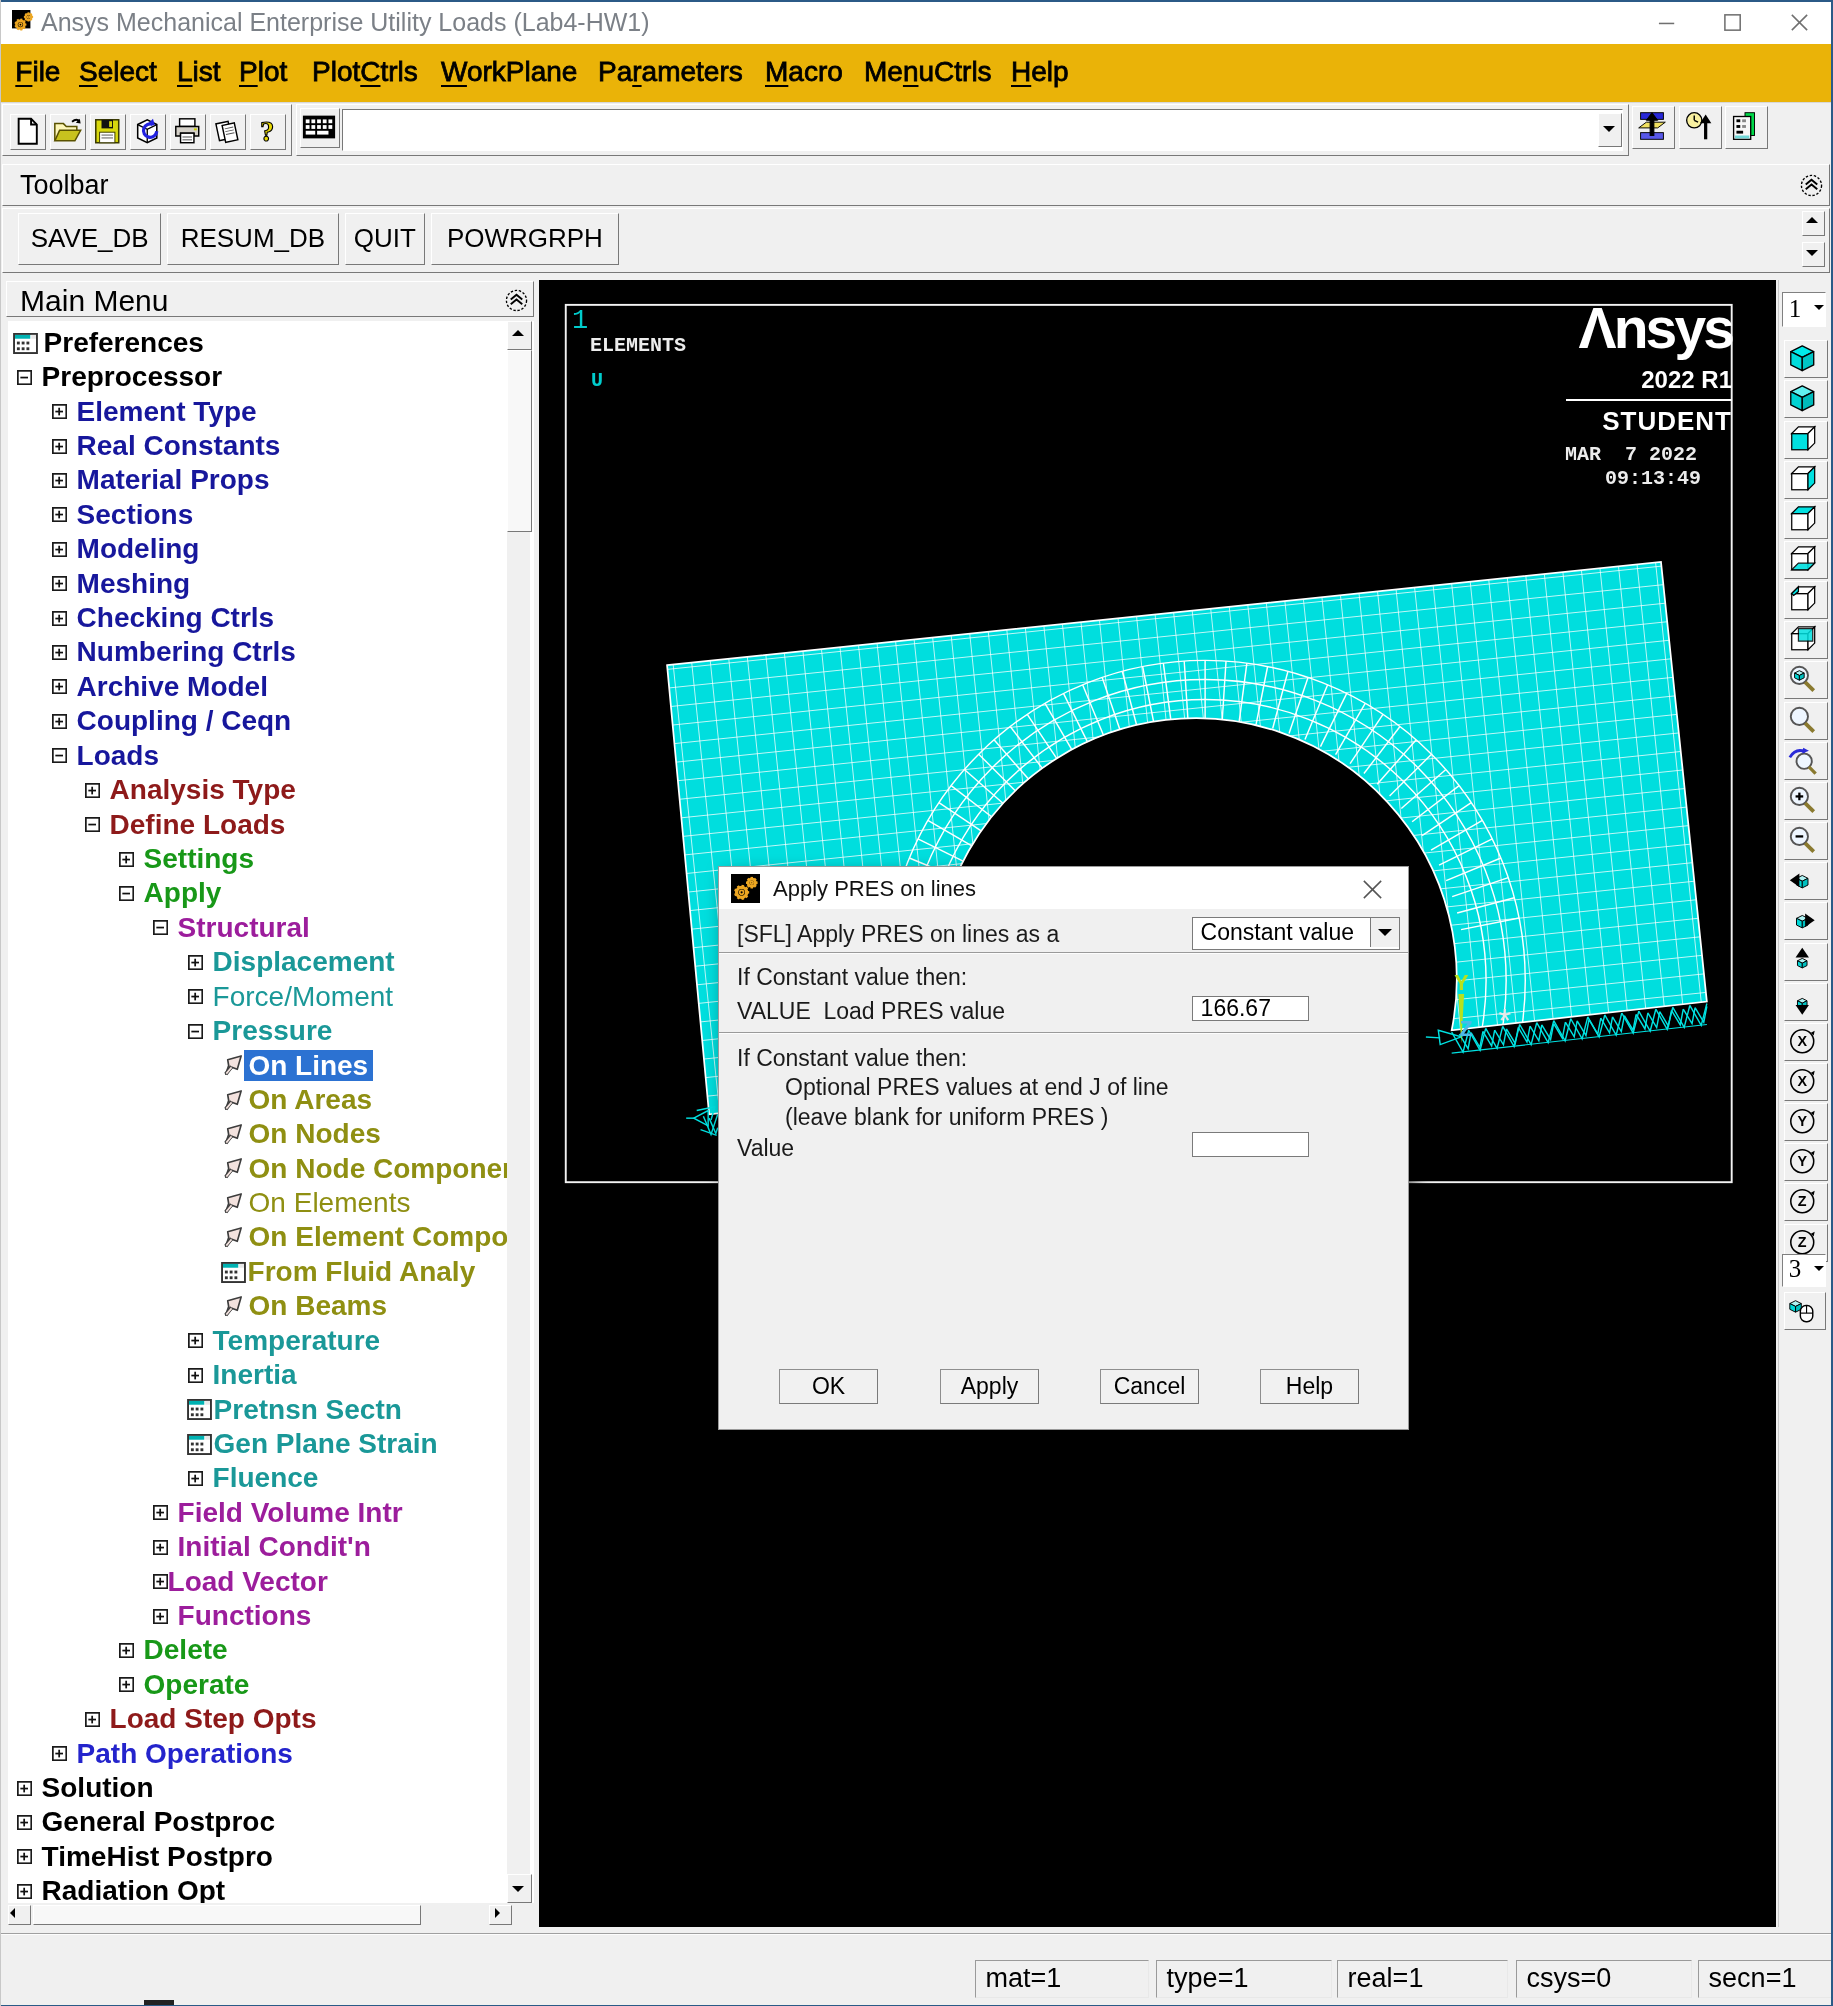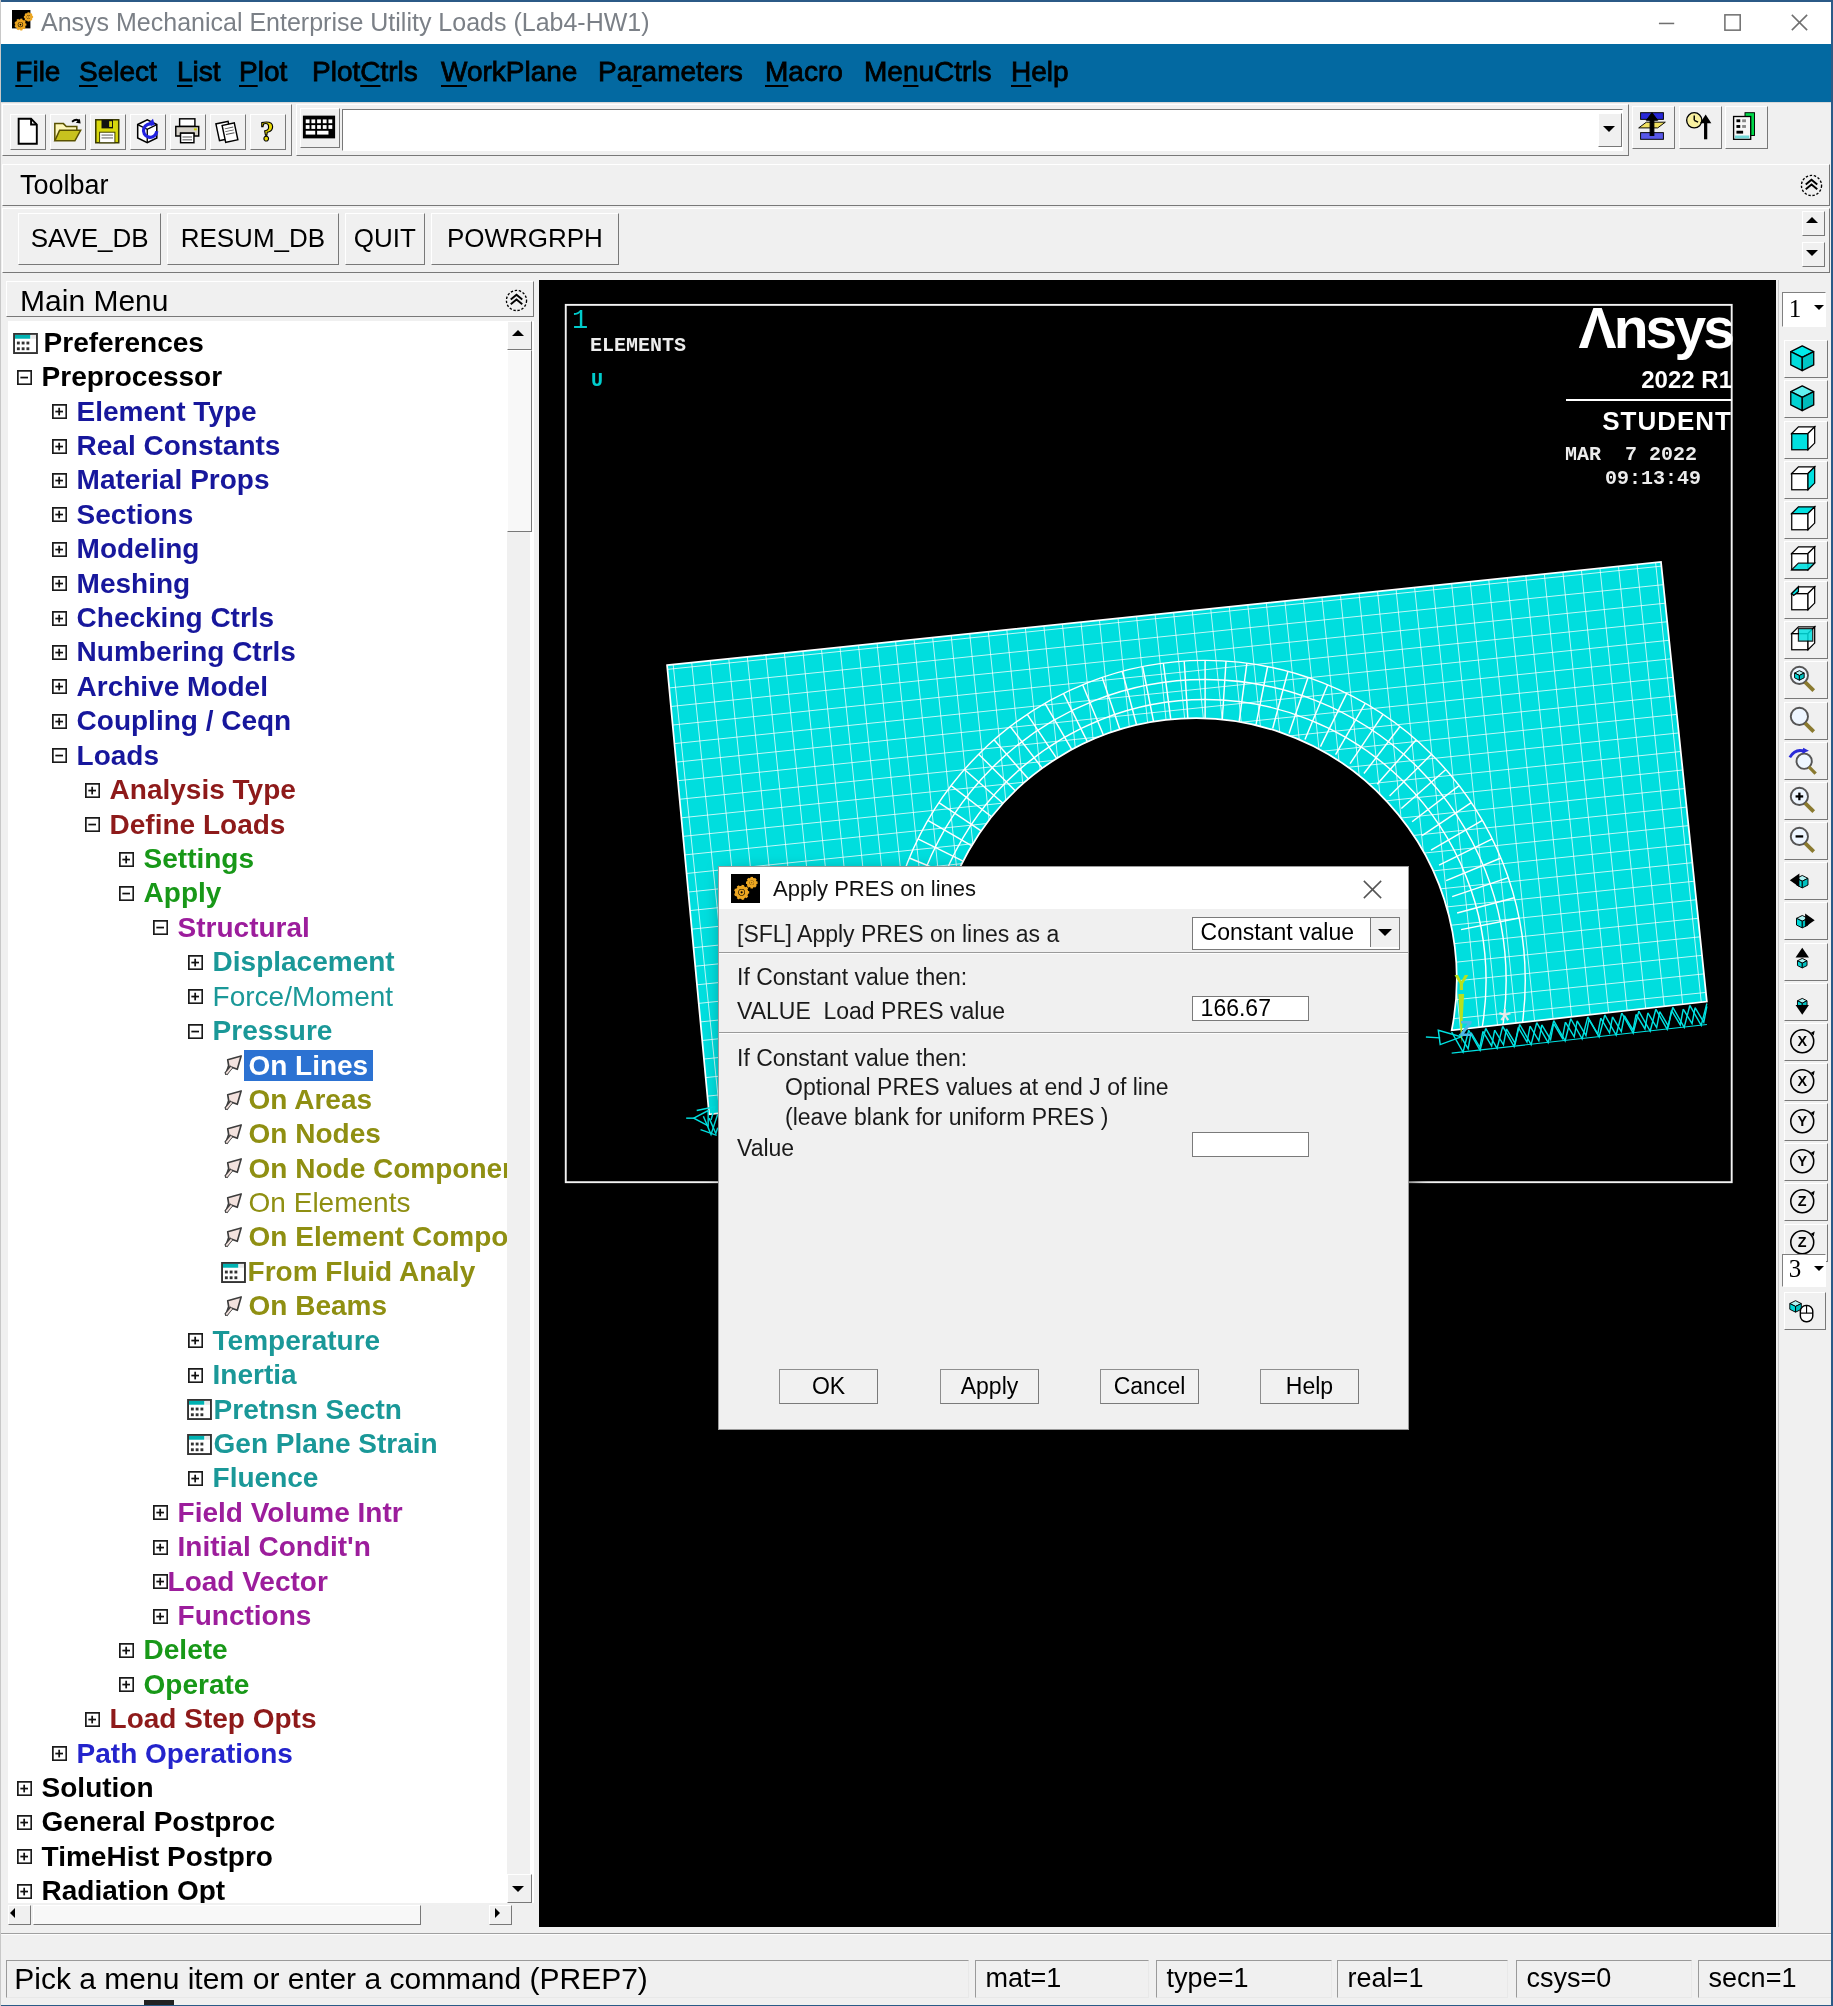--- a/index.html
+++ b/index.html
@@ -2,21 +2,21 @@
 <html><head><meta charset="utf-8"><style>
 * { margin:0; padding:0; box-sizing:border-box; }
 html,body { width:1833px; height:2006px; overflow:hidden; background:#f0f0f0;
   font-family:"Liberation Sans",sans-serif; -webkit-font-smoothing:antialiased; }
 #win { position:absolute; left:0; top:0; width:1833px; height:2006px; background:#f0f0f0; }
 .winborder { position:absolute; background:#2b5a87; z-index:50; }
 .raised { border:1.9px solid; border-color:#ffffff #787878 #787878 #ffffff; background:#f0f0f0; }
 .sunken { border:1.9px solid; border-color:#787878 #ffffff #ffffff #787878; }
 #titlebar { position:absolute; left:0; top:0; width:100%; height:44px; background:#fff; }
 #titletxt { position:absolute; left:41px; top:7.6px; font-size:25px; color:#7b8087; }
-#menubar { position:absolute; left:0; top:44px; width:100%; height:59px; background:#0369a1; border-bottom:1.9px solid #d8d8d8; }
+#menubar { position:absolute; left:0; top:44px; width:100%; height:59px; background:#eab308; border-bottom:1.9px solid #d8d8d8; }
 .mitem { position:absolute; top:11.5px; font-size:28px; font-weight:400; color:#000; -webkit-text-stroke:0.8px #000; }
 .mitem u { text-decoration-thickness:2.4px; text-underline-offset:3.8px; }
 #toolrow { position:absolute; left:0; top:103px; width:100%; height:59px; }
 .tbtn { position:absolute; width:36px; height:36px; border:1.9px solid; border-color:#ffffff #787878 #787878 #ffffff; background:#f0f0f0; }
 .tbtn svg { position:absolute; left:0px; top:0px; }
 #tbheader { position:absolute; left:1.9px; top:164px; width:1828px; height:42px; }
 #tbbtnrow { position:absolute; left:1.9px; top:208px; width:1828px; height:65px; }
 .savebtn { position:absolute; top:3.8px; height:52px; border:1.9px solid; border-color:#ffffff #787878 #787878 #ffffff; background:#f0f0f0; font-size:26px; line-height:48px; text-align:center; color:#000; }
 #mainmenu { position:absolute; left:5.7px; top:281px; width:528px; height:1646px; }
 #mmheader { position:absolute; left:0; top:0; width:528px; height:36px; }
@@ -943,21 +943,20 @@
  <div class="dtext" style="left:18px;top:268px">Value</div>
  <div class="dinput" style="left:473px;top:265px;width:117px;height:25px"></div>
  <div class="dbtn" style="left:60px">OK</div>
  <div class="dbtn" style="left:221px">Apply</div>
  <div class="dbtn" style="left:381px">Cancel</div>
  <div class="dbtn" style="left:541px">Help</div>
 </div>
 
 <div style="position:absolute;left:0;top:1933px;width:100%;height:1.9px;background:#a0a0a0;border-bottom:1px solid #fdfdfd"></div>
 <div id="statusbar">
-  <div class="sbox" style="left:5.7px;width:963px;font-size:30px;padding-left:7.6px">Pick a menu item or enter a command (PREP7)</div>
   <div class="sbox" style="left:975px;width:174px">mat=1</div>
   <div class="sbox" style="left:1156px;width:176px">type=1</div>
   <div class="sbox" style="left:1337px;width:171px">real=1</div>
   <div class="sbox" style="left:1516px;width:176px">csys=0</div>
   <div class="sbox" style="left:1698px;width:134px">secn=1</div>
 </div>
 <div style="position:absolute;left:144px;top:2000px;width:30px;height:6.7px;background:#222"></div>
 </div>
 
 </body></html>

